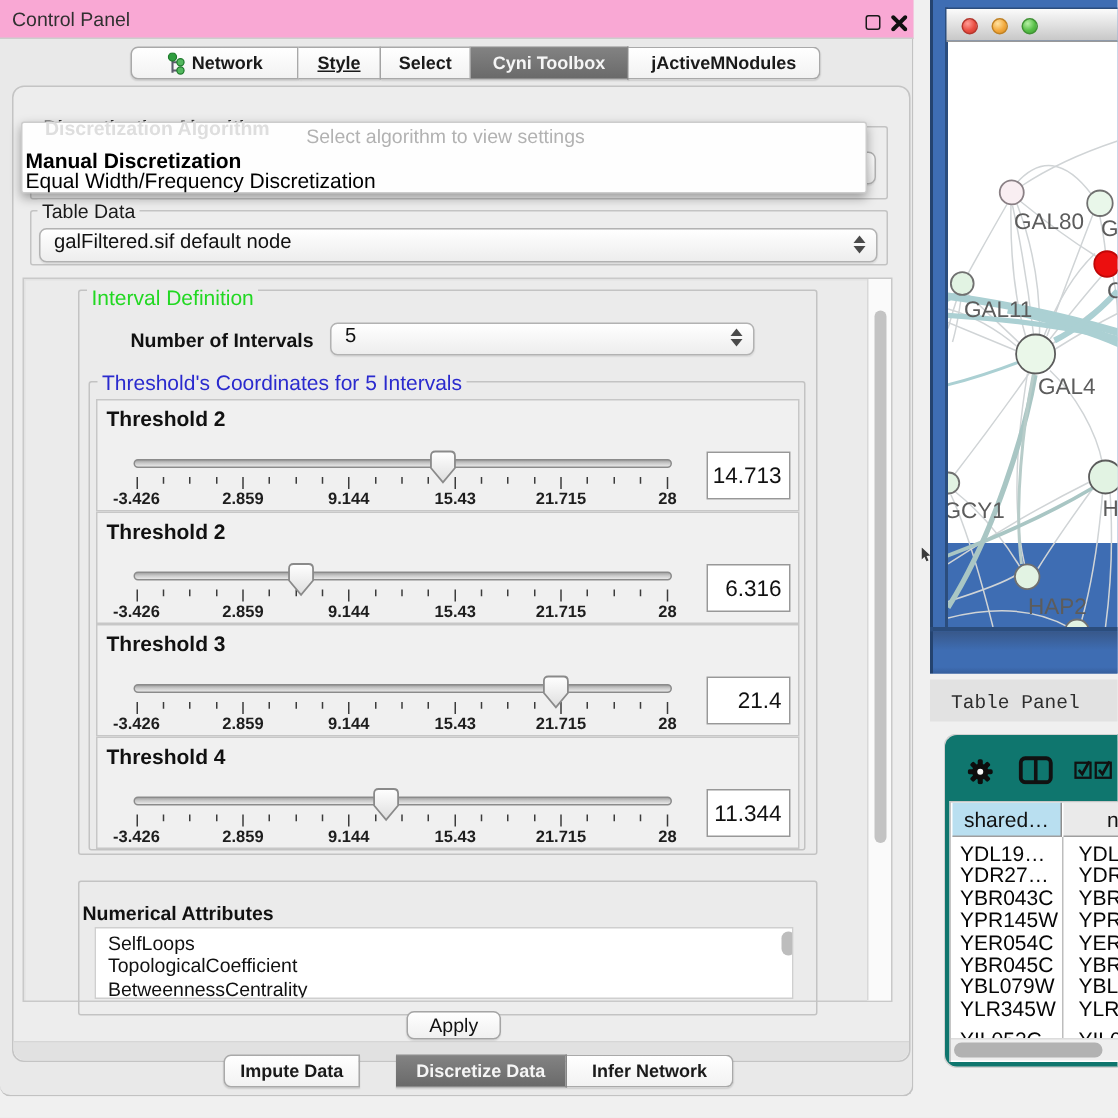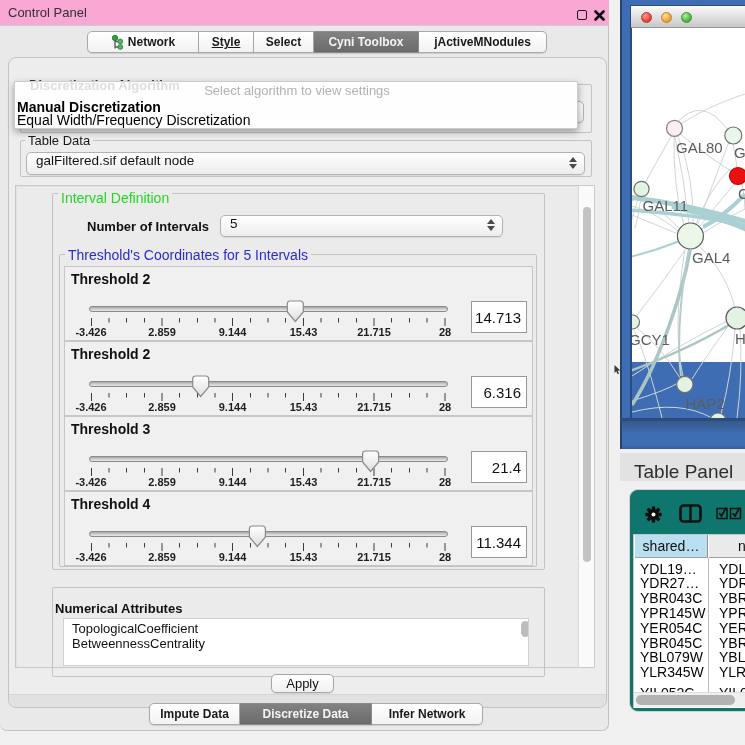--- a/index.html
+++ b/index.html
@@ -68,21 +68,21 @@
 #popup .r1{left:0;top:1px;width:564px;text-align:center;font-size:13px;color:#b2b2b2;}
 #popup .r2{left:2px;top:17px;font-size:14px;font-weight:bold;color:#000;}
 #popup .r3{left:2px;top:30px;font-size:14px;color:#000;}
 
 #netwin{left:620px;top:0;width:125px;height:449px;background:#3e6db3;}
 #nettitle{left:11px;top:6px;width:114px;height:22px;
   background:linear-gradient(#fbfbfb,#c7c7c7);border-bottom:1px solid #999;}
 .light{top:6px;width:11px;height:11px;border-radius:50%;}
 #canvas{left:12px;top:28px;width:113px;height:334px;background:#fff;}
 #tpbar{left:620px;top:453px;width:125px;height:28px;background:#e2e2e2;}
-#tpbar .t{left:14px;top:8px;font-size:19px;color:#2e2e2e;}
+#tpbar .t{left:14px;top:8px;font-size:13px;color:#2e2e2e;font-family:Liberation Mono, monospace;}
 #tbox{left:629px;top:489px;width:116px;height:223px;background:#0f766e;
   border:1px solid #d2d2d2;border-radius:9px 0 0 9px;border-right:none;}
 #twhite{left:3px;top:44px;width:113px;height:174px;background:#fff;
   border:1px solid #c6c6c6;border-right:none;border-bottom:none;overflow:hidden;}
 #thead1{left:1px;top:0px;width:73px;height:23px;background:#b9dff0;
   border-right:1px solid #8e8e8e;border-bottom:1px solid #9f9f9f;
   font-size:14px;color:#111;text-align:center;line-height:22px;}
 #thead2{left:75px;top:0px;width:38px;height:23px;background:#eaeaea;
   border-bottom:1px solid #9f9f9f;font-size:14px;color:#111;
   padding-left:29px;line-height:22px;}
@@ -202,34 +202,35 @@
       <svg class="a" width="469" height="75" viewBox="0 0 469 75">
         <use href="#rail"></use>
           <use href="#thm" x="192.4" y="34"></use>
       </svg>
       <div class="a vbox">11.344</div>
     </div>
 
     <div class="a group" style="left:36px;top:401px;width:493px;height:90px;"></div>
     <div class="a" style="left:39px;top:415px;font-size:13px;font-weight:bold;color:#111;">Numerical Attributes</div>
     <div class="a" id="nlist">
+      <div>SelfLoops</div>
       <div>TopologicalCoefficient</div>
       <div>BetweennessCentrality</div>
       <div class="a" id="lthumb"></div>
     </div>
     <div class="a" id="vtrack">
         <div class="a" id="vthumb"></div>
       </div>
   </div>
   <div class="a" id="panelbot"></div>
   <div class="a" id="apply">Apply</div>
 
   <div class="a seg" style="left:149px;top:703px;">
     <div class="s first" style="width:91px;">Impute Data</div>
-    <div class="s sel" style="width:132px;">Discretize Data</div>
+    <div class="s sel" style="width:114px;margin-left:24px;">Discretize Data</div>
     <div class="s last" style="width:111px;">Infer Network</div>
   </div>
 </div>
 
 <svg class="a" style="left:614px;top:365px;z-index:60;" width="7" height="10" viewBox="0 0 7 10">
     <path d="M0.5 0 L0.5 8 L2.3 6.2 L3.6 9.2 L5 8.6 L3.7 5.7 L6.2 5.4 Z" fill="#3a3a3a"></path>
   </svg>
 
 <div class="a" id="popup">
   <div class="a ghost">Discretization Algorithm</div>

